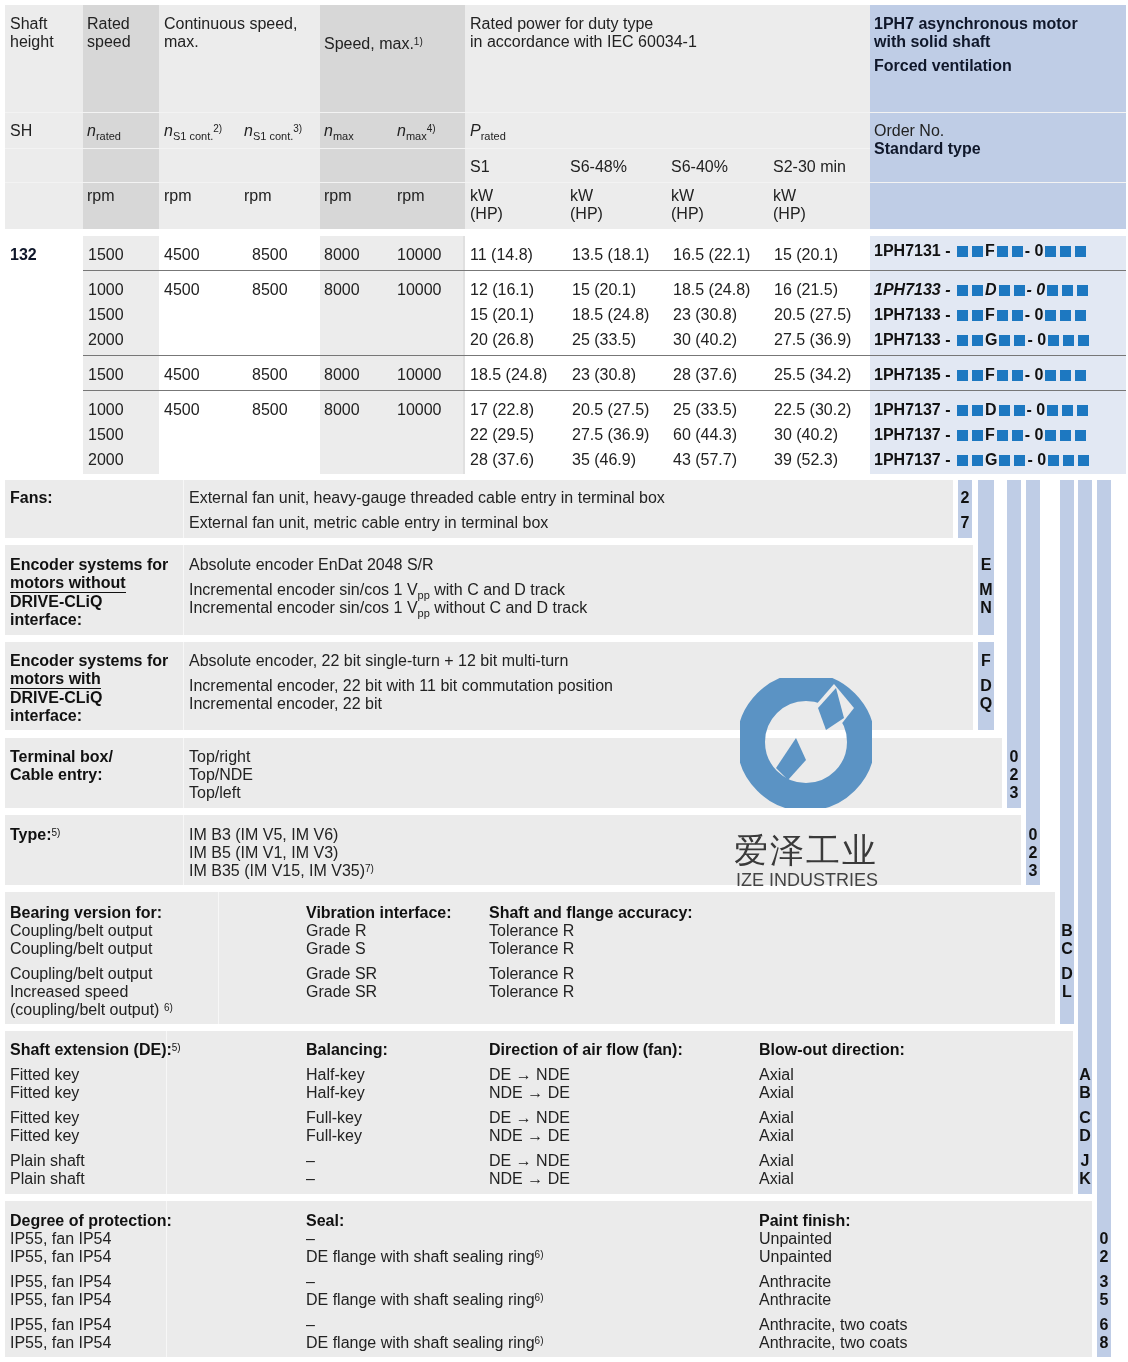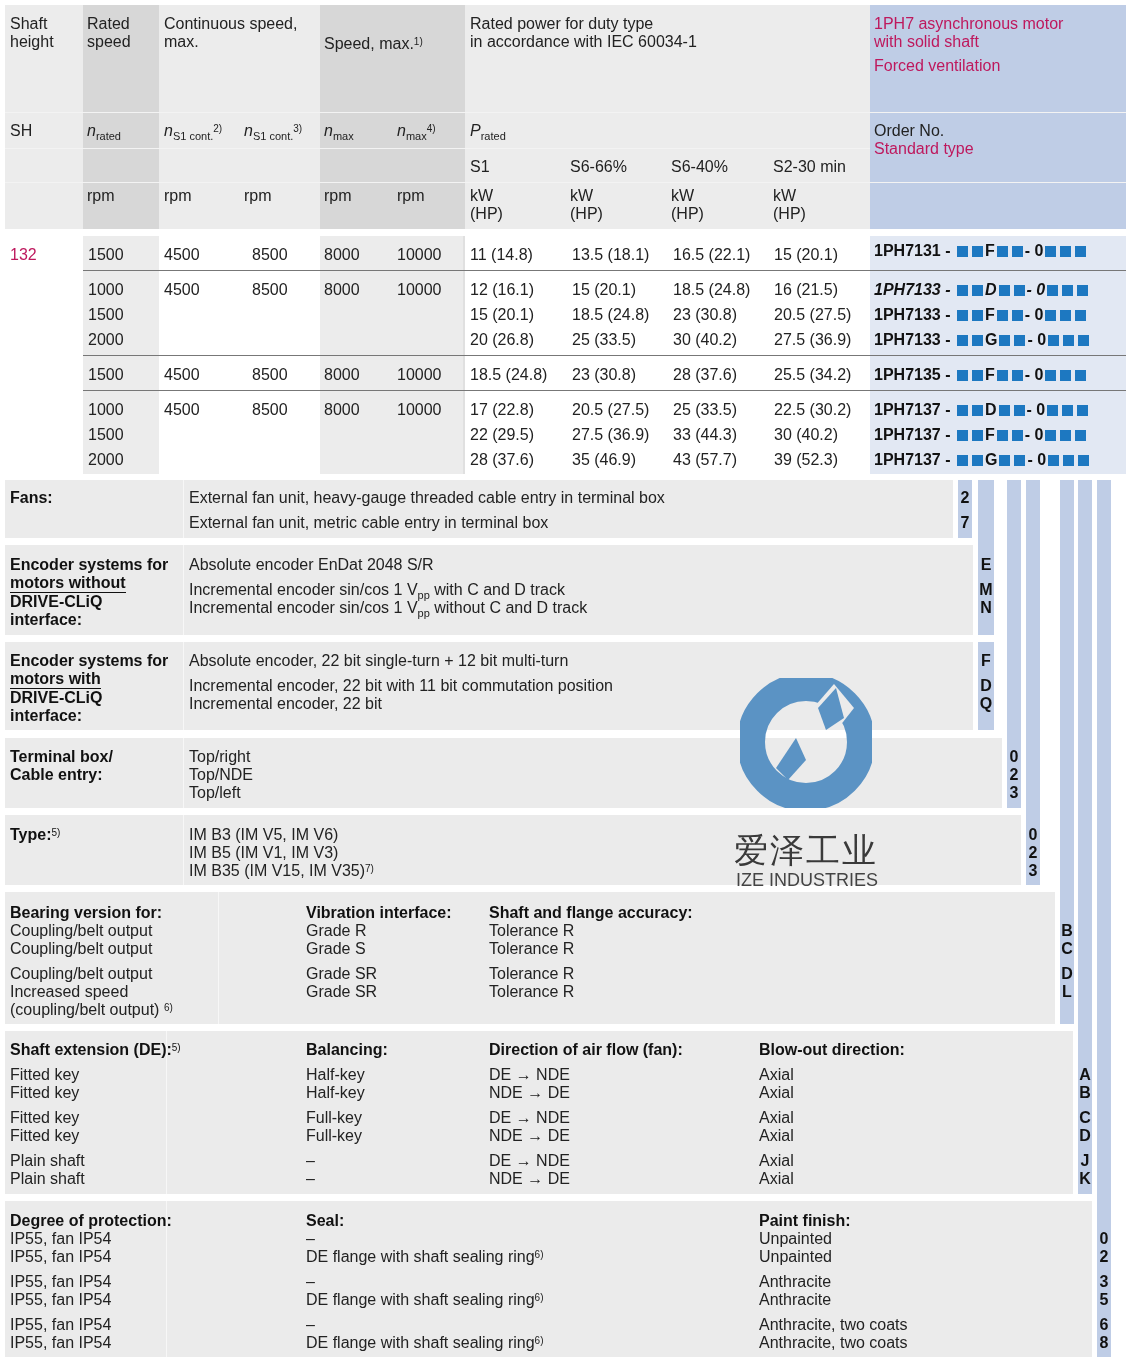--- a/index.html
+++ b/index.html
@@ -1,19 +1,19 @@
 <!DOCTYPE html>
 <html><head>
 <meta charset="utf-8">
 <style>
   * { box-sizing: border-box; margin: 0; padding: 0; }
   html, body { width: 1128px; height: 1362px; background: #ffffff; overflow: hidden; }
   body { font-family: "Liberation Sans", sans-serif; font-size: 16px; color: #222; position: relative; }
   .abs { position: absolute; }
-  .bold { font-weight: normal; color: #be185d; }
+  .bold { font-weight: bold; color: #0f172a; }
   sup { font-size: 10px; vertical-align: top; position: relative; top: -2px; }
   sub { font-size: 11px; vertical-align: baseline; position: relative; top: 4px; }
   .it { font-style: italic; }
   .line { line-height: 18px; }
 
   
   .hdr-bg { background: #ececec; }
   .hdr-dark { background: #d7d7d7; }
   .hdr-blue { background: #bfcde6; }
   .data-blue { background: #e2e8f3; }
@@ -78,21 +78,21 @@
   <div class="abs line" style="left:244px;top:122px;"><span class="it">n</span><sub>S1 cont.</sub><sup>3)</sup></div>
   <div class="abs line" style="left:324px;top:122px;"><span class="it">n</span><sub>max</sub></div>
   <div class="abs line" style="left:397px;top:122px;"><span class="it">n</span><sub>max</sub><sup>4)</sup></div>
   <div class="abs line" style="left:470px;top:122px;"><span class="it">P</span><sub>rated</sub></div>
   <div class="abs line" style="left:874px;top:122px;">
     <div>Order No.</div>
     <div class="bold">Standard type</div>
   </div>
 
   <div class="abs line" style="left:470px;top:158px;text-align:right;">S1</div>
-  <div class="abs line" style="left:570px;top:158px;">S6-66%</div>
+  <div class="abs line" style="left:570px;top:158px;">S6-48%</div>
   <div class="abs line" style="left:671px;top:158px;">S6-40%</div>
   <div class="abs line" style="left:773px;top:158px;">S2-30 min</div>
 
   <div class="abs line" style="left:87px;top:187px;">rpm</div>
   <div class="abs line" style="left:164px;top:187px;">rpm</div>
   <div class="abs line" style="left:244px;top:187px;">rpm</div>
   <div class="abs line" style="left:324px;top:187px;">rpm</div>
   <div class="abs line" style="left:397px;top:187px;">rpm</div>
   <div class="abs line" style="left:470px;top:187px;">
       <div>kW</div>
@@ -189,21 +189,21 @@
     <div class="abs line" style="left:470px;top:401px;">17 (22.8)</div>
     <div class="abs line" style="left:572px;top:401px;">20.5 (27.5)</div>
     <div class="abs line" style="left:673px;top:401px;">25 (33.5)</div>
     <div class="abs line" style="left:774px;top:401px;">22.5 (30.2)</div>
     <div class="abs line code" style="left:874px;top:401px;"><span>1PH7137 -</span> <span class="sq"></span><span class="sq"></span><span>D</span><span class="sq"></span><span class="sq"></span><span>- 0</span><span class="sq"></span><span class="sq"></span><span class="sq"></span></div>
   </div>
   <div>
     <div class="abs line" style="left:88px;top:426px;">1500</div>
     <div class="abs line" style="left:470px;top:426px;">22 (29.5)</div>
     <div class="abs line" style="left:572px;top:426px;">27.5 (36.9)</div>
-    <div class="abs line" style="left:673px;top:426px;">33 (44.3)</div>
+    <div class="abs line" style="left:673px;top:426px;">60 (44.3)</div>
     <div class="abs line" style="left:774px;top:426px;">30 (40.2)</div>
     <div class="abs line code" style="left:874px;top:426px;"><span>1PH7137 -</span> <span class="sq"></span><span class="sq"></span><span>F</span><span class="sq"></span><span class="sq"></span><span>- 0</span><span class="sq"></span><span class="sq"></span><span class="sq"></span></div>
   </div>
   <div>
     <div class="abs line" style="left:88px;top:451px;">2000</div>
     <div class="abs line" style="left:470px;top:451px;">28 (37.6)</div>
     <div class="abs line" style="left:572px;top:451px;">35 (46.9)</div>
     <div class="abs line" style="left:673px;top:451px;">43 (57.7)</div>
     <div class="abs line" style="left:774px;top:451px;">39 (52.3)</div>
     <div class="abs line code" style="left:874px;top:451px;"><span>1PH7137 -</span> <span class="sq"></span><span class="sq"></span><span>G</span><span class="sq"></span><span class="sq"></span><span>- 0</span><span class="sq"></span><span class="sq"></span><span class="sq"></span></div>

